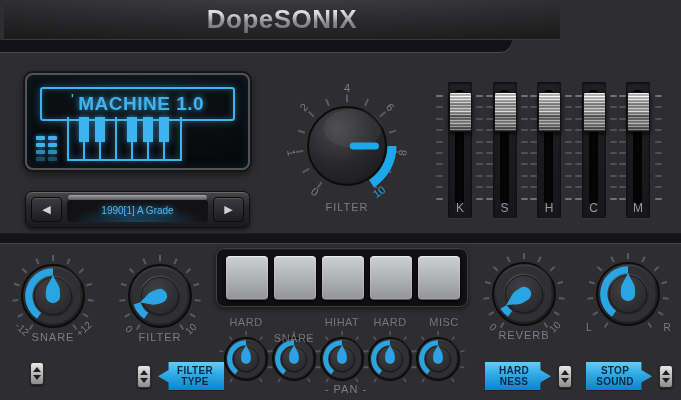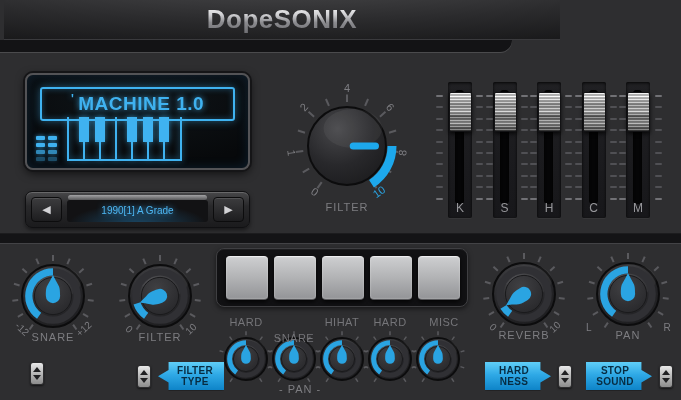--- a/index.html
+++ b/index.html
@@ -102,21 +102,21 @@
   
   .pad-box{position:absolute;left:216px;top:248px;width:252px;height:59px;box-sizing:border-box;
     background:#111113;border:1px solid #3f3f42;border-radius:8px;
     box-shadow:inset 0 1px 0 rgba(255,255,255,.05),0 2px 5px rgba(0,0,0,.5);}
   .pad{position:absolute;top:7px;width:42px;height:42px;border-radius:4px;cursor:pointer;
     background:linear-gradient(180deg,#cdced0 0%,#b4b5b7 45%,#939497 100%);
     border-top:1px solid #ededef;border-bottom:1px solid #58585b;
     box-shadow:0 2px 4px rgba(0,0,0,.8),inset 0 0 2px rgba(255,255,255,.5);}
   .pad-label{position:absolute;top:316px;width:60px;text-align:center;color:#757579;
     font-size:11px;letter-spacing:.5px;}
-  .pan-caption{position:absolute;left:279px;top:383px;width:100px;
+  .pan-caption{position:absolute;left:296px;top:383px;width:100px;text-align:center;
     color:#7e7e82;font-size:11px;letter-spacing:1px;}
   
   .knob-svg{position:absolute;}
   .knob-name{position:absolute;width:100px;text-align:center;color:#7d7d81;
     font-size:11px;letter-spacing:1px;}
   
   .tag-group{position:absolute;display:flex;align-items:center;gap:7px;}
   .tag{
     width:50px;padding:3px 4px;cursor:pointer;
     background:linear-gradient(180deg,#60cef7 0%,#2fa9e6 45%,#0e84c8 100%);
@@ -514,21 +514,20 @@
       <text transform="translate(39.2,34.1) rotate(0)" text-anchor="middle" dominant-baseline="middle" fill="#7e7e82" font-size="10" font-family="Liberation Sans, sans-serif">R</text>
       <circle cx="0" cy="0" r="31" fill="url(#gb-pan)" stroke="#0c0c0d" stroke-width="2"></circle>
       <ellipse cx="4.6499999999999995" cy="-13.950000000000001" rx="23.25" ry="15.5" fill="#ffffff" opacity="0.05"></ellipse>
       <circle cx="0" cy="0" r="24.18" fill="none" stroke="#303034" stroke-width="7.284999999999999"></circle>
       <path d="M-13.87,19.81 A24.18,24.18 0 0 1 0.00,-24.18" fill="none" stroke="#2aa4e2" stroke-width="7.284999999999999"></path>
       <circle cx="0" cy="0" r="18.599999999999998" fill="url(#gf-pan)" stroke="#1a1a1c" stroke-width="1"></circle>
       <g transform="rotate(0)">
         <path d="M0,-21.080000000000002 C6.060499999999999,-8.432 7.13,-11.408000000000001 7.13,0 A7.13,7.13 0 1,1 -7.13,0 C-7.13,-11.408000000000001 -6.060499999999999,-8.432 0,-21.080000000000002 Z" fill="#2aa4e2"></path>
       </g>
     </svg>
-    <div class="knob-name" style="left: 578px; top: 329px;">PAN</div>
     <svg class="knob-svg" width="72" height="72" viewBox="-36 -36 72 72" style="left: 210px; top: 323px;">
       <defs>
         <radialGradient id="gb-pan-kick" cx="38%" cy="28%" r="85%">
           <stop offset="0%" stop-color="#47474a"></stop>
           <stop offset="55%" stop-color="#28282b"></stop>
           <stop offset="100%" stop-color="#1a1a1c"></stop>
         </radialGradient>
         <radialGradient id="gf-pan-kick" cx="40%" cy="30%" r="90%">
           <stop offset="0%" stop-color="#404043"></stop>
           <stop offset="100%" stop-color="#242427"></stop>

